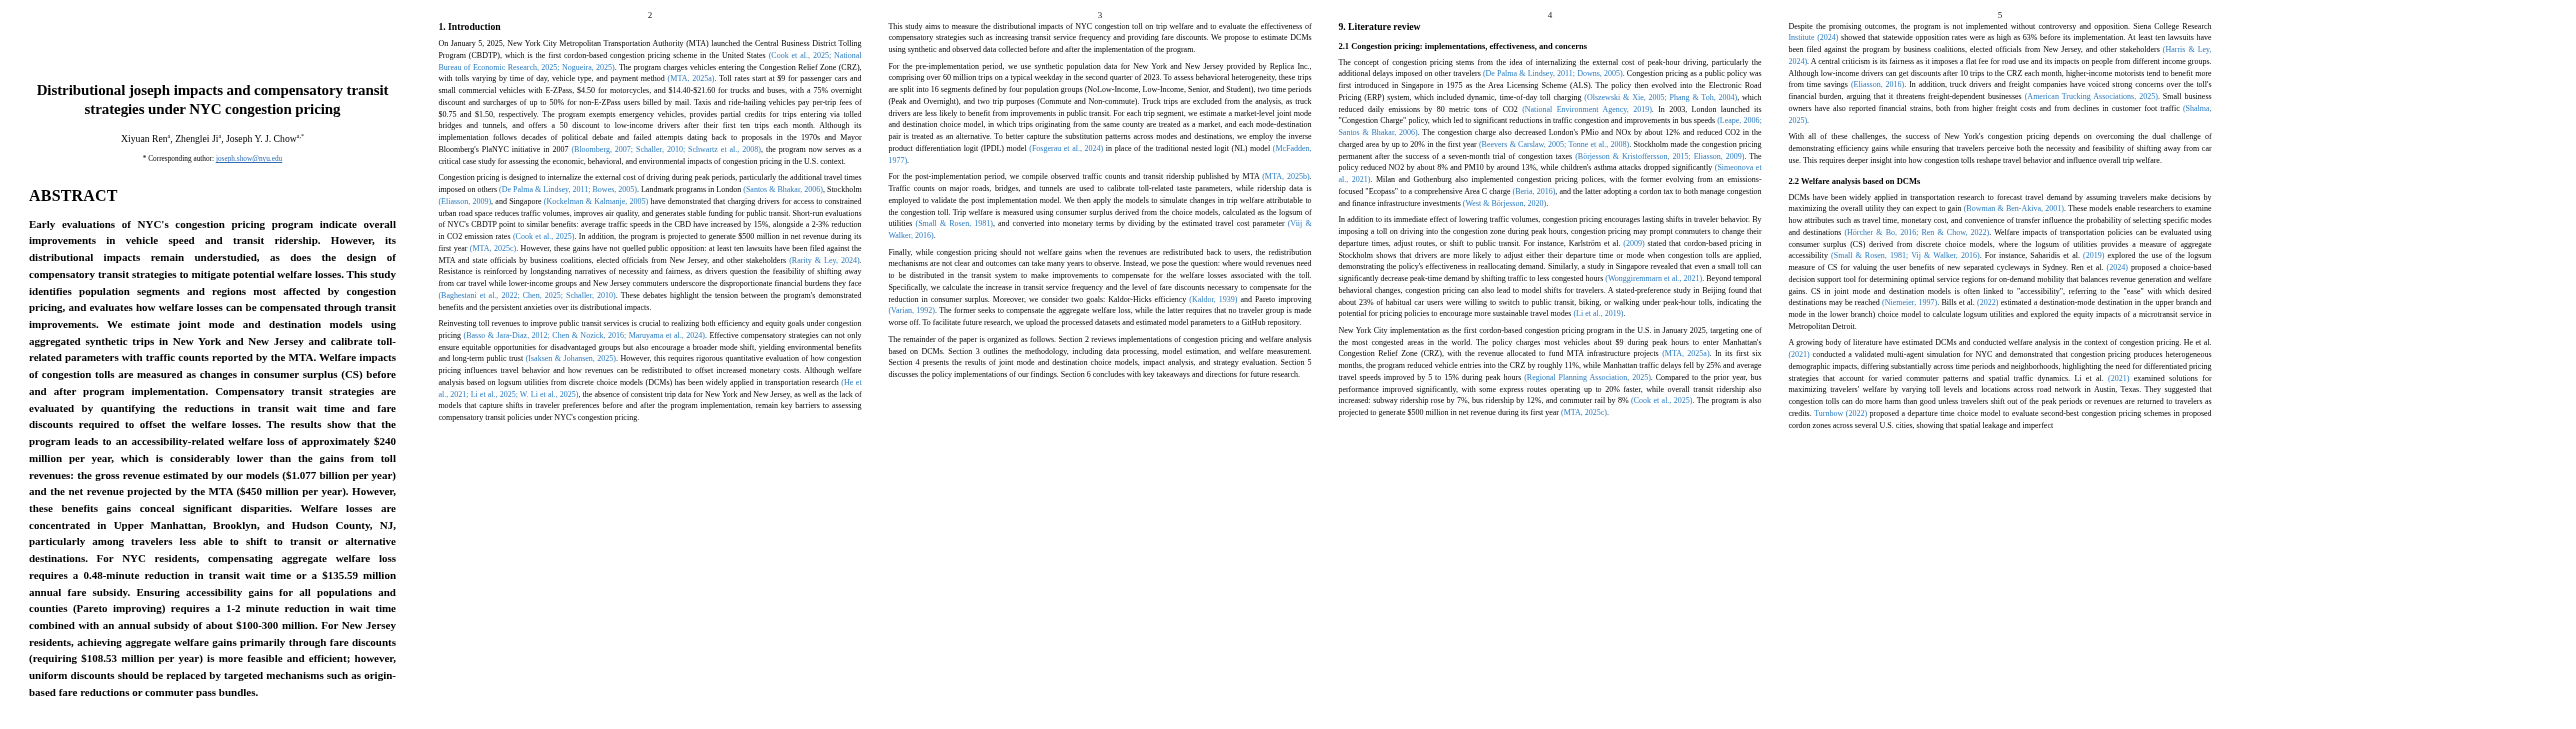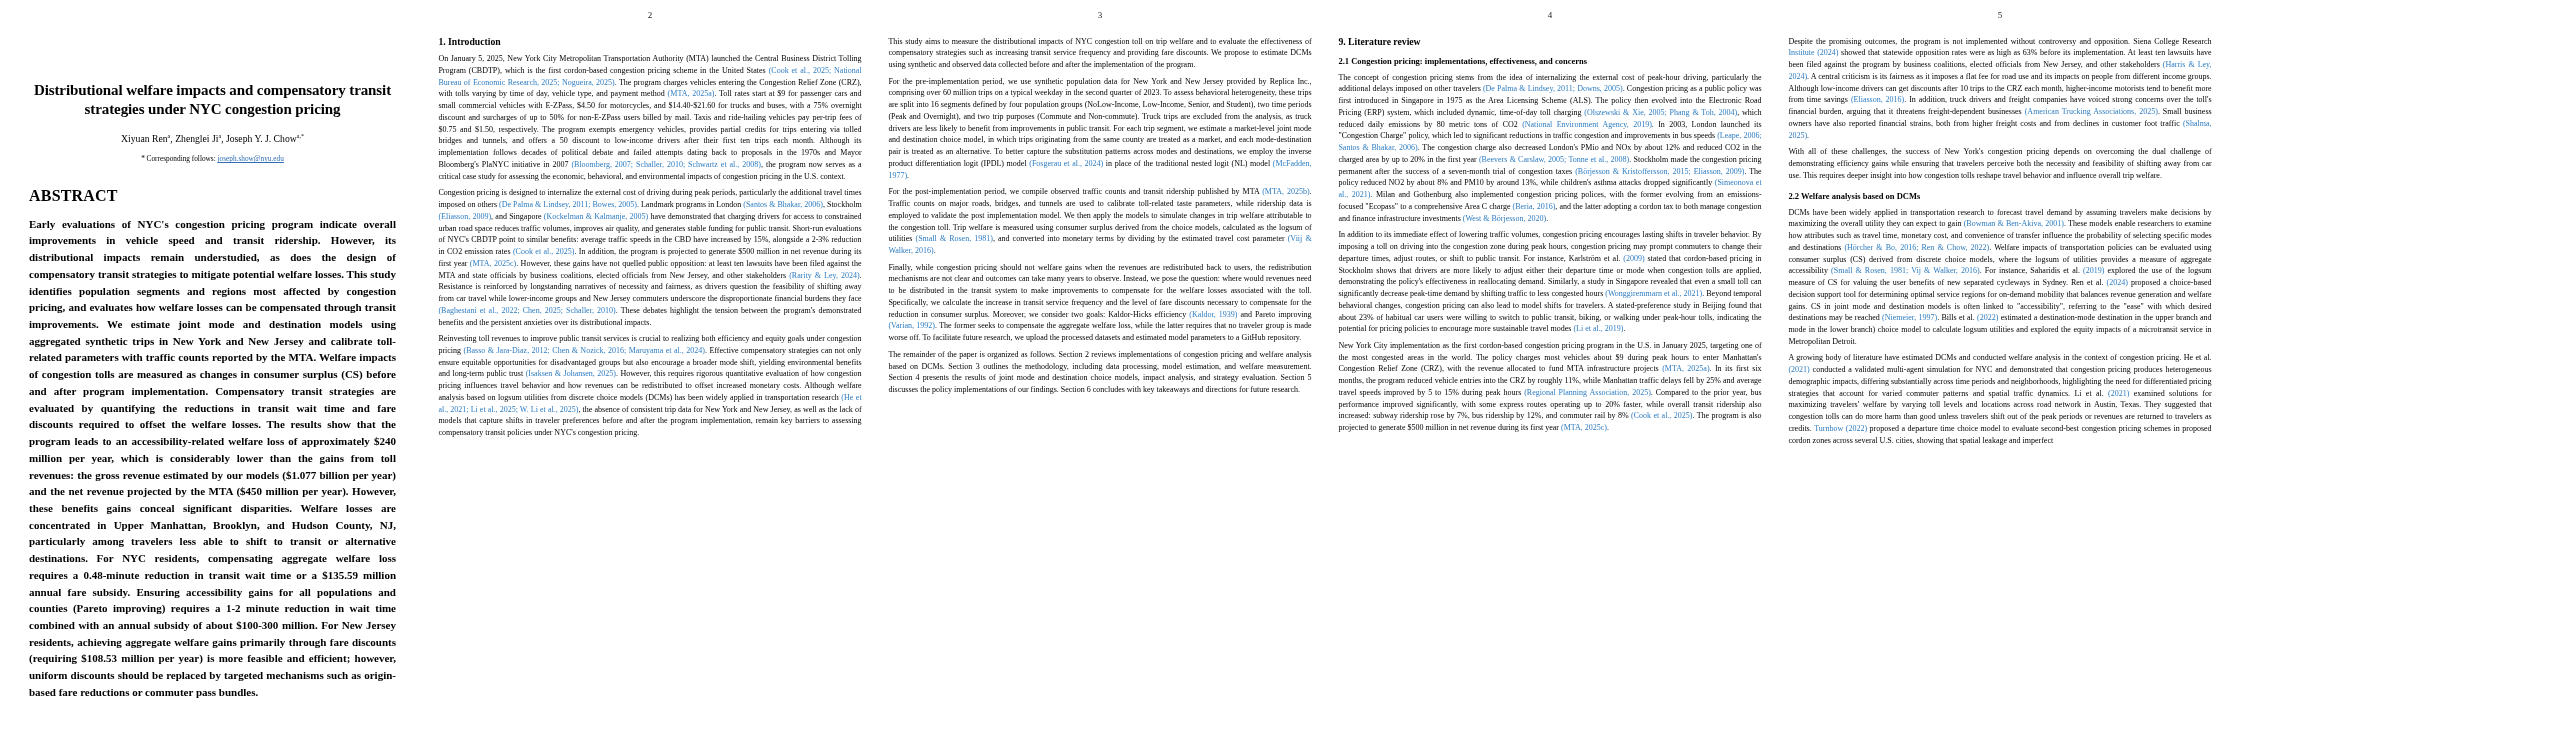--- a/index.html
+++ b/index.html
@@ -100,21 +100,21 @@
     margin: 0 0 6.7px 0;
     color: #000;
   }
   .sec-h2 {
     font-size: 8.5px;
     font-weight: bold;
     margin: 9.7px 0 5.5px 0;
     color: #000;
   }
   .body-col {
-    margin-top: 27px;
+    margin-top: 12px;
   }
   p.bt {
     font-size: 8px;
     line-height: 1.47;
     text-align: justify;
     margin: 0 0 4.9px 0;
     color: #000;
     hyphens: auto;
   }
   a.cite, span.cite {
@@ -123,31 +123,31 @@
   }
 </style>
 </head>
 <body>
 
 <div id="viewer">
 
   <div class="page page-1">
 
     <h1 class="paper-title">
-      <span>Distributional welfare impacts and compensatory transit</span><br>
+      <span>Distributional joseph impacts and compensatory transit</span><br>
       <span>strategies under NYC congestion pricing</span>
     </h1>
 
     <div class="authors">
       <span>Xiyuan Ren<sup>a</sup>, Zhenglei Ji<sup>a</sup>, Joseph Y. J. Chow<sup>a,*</sup></span>
     </div>
 
 
     <div class="corr">
-      <span>* Corresponding follows:</span>
+      <span>* Corresponding author:</span>
       <span class="mail">joseph.show@nyu.edu</span>
     </div>
 
     <div class="abstract-head">ABSTRACT</div>
     <p class="abstract-body">Early evaluations of NYC's congestion pricing program indicate overall improvements in vehicle speed and transit ridership. However, its distributional impacts remain understudied, as does the design of compensatory transit strategies to mitigate potential welfare losses. This study identifies population segments and regions most affected by congestion pricing, and evaluates how welfare losses can be compensated through transit improvements. We estimate joint mode and destination models using aggregated synthetic trips in New York and New Jersey and calibrate toll-related parameters with traffic counts reported by the MTA. Welfare impacts of congestion tolls are measured as changes in consumer surplus (CS) before and after program implementation. Compensatory transit strategies are evaluated by quantifying the reductions in transit wait time and fare discounts required to offset the welfare losses. The results show that the program leads to an accessibility-related welfare loss of approximately $240 million per year, which is considerably lower than the gains from toll revenues: the gross revenue estimated by our models ($1.077 billion per year) and the net revenue projected by the MTA ($450 million per year). However, these benefits gains conceal significant disparities. Welfare losses are concentrated in Upper Manhattan, Brooklyn, and Hudson County, NJ, particularly among travelers less able to shift to transit or alternative destinations. For NYC residents, compensating aggregate welfare loss requires a 0.48-minute reduction in transit wait time or a $135.59 million annual fare subsidy. Ensuring accessibility gains for all populations and counties (Pareto improving) requires a 1-2 minute reduction in wait time combined with an annual subsidy of about $100-300 million. For New Jersey residents, achieving aggregate welfare gains primarily through fare discounts (requiring $108.53 million per year) is more feasible and efficient; however, uniform discounts should be replaced by targeted mechanisms such as origin-based fare reductions or commuter pass bundles.</p>
 
   </div>
 
   <div class="page page-n">
     <div class="folio">2</div>

